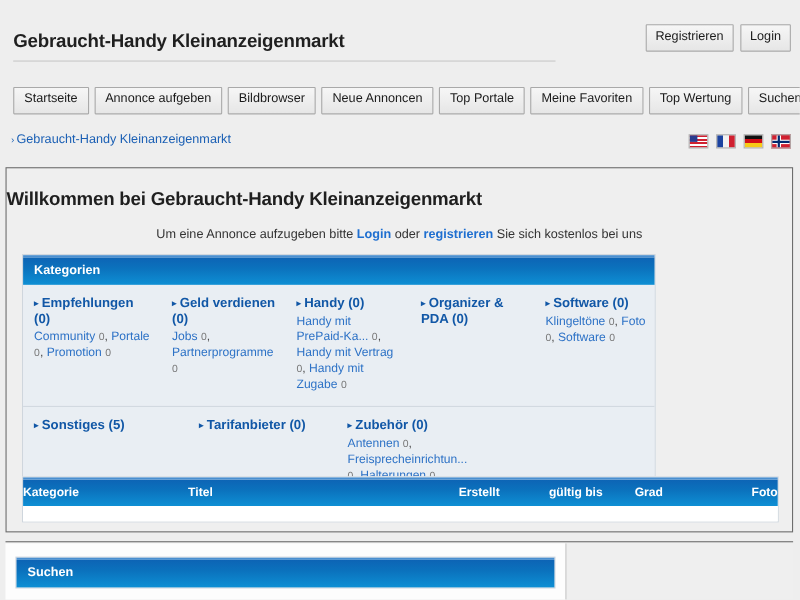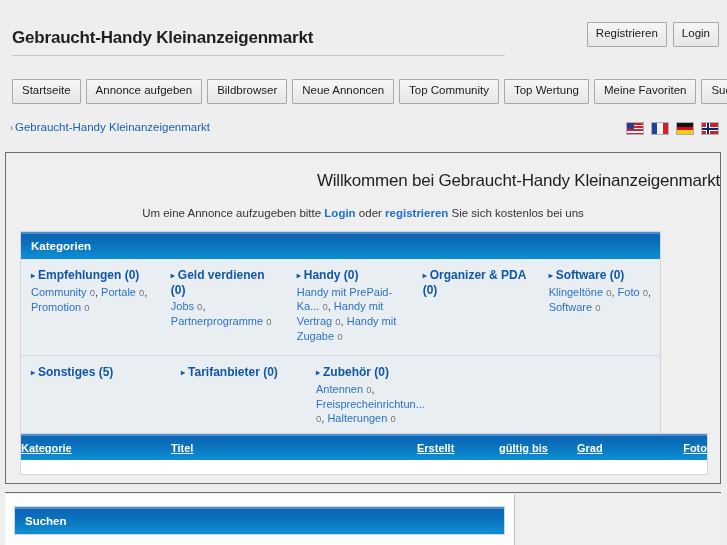--- a/index.html
+++ b/index.html
@@ -158,23 +158,23 @@
     position: absolute;
     left: 5px;
     top: 152px;
     width: 716px;
     height: 332px;
     background: #efefef;
     border: 1px solid #6d6d6d;
     box-sizing: border-box;
   }
   .welcome-title {
-    text-align: right;
+    text-align: left;
     font-size: 17px;
-    font-weight: normal;
+    font-weight: bold;
     color: #1f1f1f;
     margin-top: 18px;
     letter-spacing: -0.2px;
   }
   .welcome-sub {
     text-align: center;
     font-size: 11.5px;
     color: #333;
     margin-top: 16px;
   }
@@ -193,21 +193,21 @@
     font-weight: bold;
     padding: 6px 10px 7px;
     box-sizing: border-box;
   }
 
   
   .cats-box {
     position: absolute;
     left: 14px;
     top: 78px;
-    width: 641px;
+    width: 576px;
     border: 1px solid #cfd6dd;
     box-sizing: border-box;
     background: #e9eef3;
   }
   .cats-grid {
     display: flex;
     background: #e9eef3;
     padding: 6px 0 8px 0;
   }
   .cats-grid.row2 {
@@ -259,21 +259,20 @@
   .listing-head {
     background: linear-gradient(#0d64b5 0%, #0b72bd 40%, #0e8fd4 100%);
     border-top: 2px solid #4a8fd0;
     color: #fff;
     font-size: 11px;
     font-weight: bold;
     height: 26px;
     display: flex;
     align-items: center;
     box-sizing: border-box;
-    text-decoration: underline;
   }
   .listing-head .col { padding: 0 0 0 0; }
   .col-kategorie { width: 150px; padding-left: 10px; box-sizing: border-box; }
   .col-titel     { flex: 1 1 auto; padding-left: 12px; box-sizing: border-box; }
   .col-erstellt  { width: 82px; }
   .col-gueltig   { width: 78px; }
   .col-grad      { width: 80px; }
   .col-foto      { width: 50px; text-align: right; padding-right: 10px; box-sizing: border-box; }
   .listing-body {
     height: 14px;
@@ -320,23 +319,23 @@
     <span class="btn">Registrieren</span>
     <span class="btn">Login</span>
   </div>
 </div>
 
 <div class="main-nav">
   <span class="btn">Startseite</span>
   <span class="btn">Annonce aufgeben</span>
   <span class="btn">Bildbrowser</span>
   <span class="btn">Neue Annoncen</span>
-  <span class="btn">Top Community</span>
+  <span class="btn">Top Portale</span>
+  <span class="btn">Meine Favoriten</span>
   <span class="btn">Top Wertung</span>
-  <span class="btn">Meine Favoriten</span>
   <span class="btn">Suchen</span>
 </div>
 
 <div class="breadcrumb-bar">
   <div class="breadcrumb">
     <span class="arrow">›</span><a href="#">Gebraucht-Handy Kleinanzeigenmarkt</a>
   </div>
   <div class="flags">
     <span class="flag flag-us"></span>
     <span class="flag flag-fr"></span>

